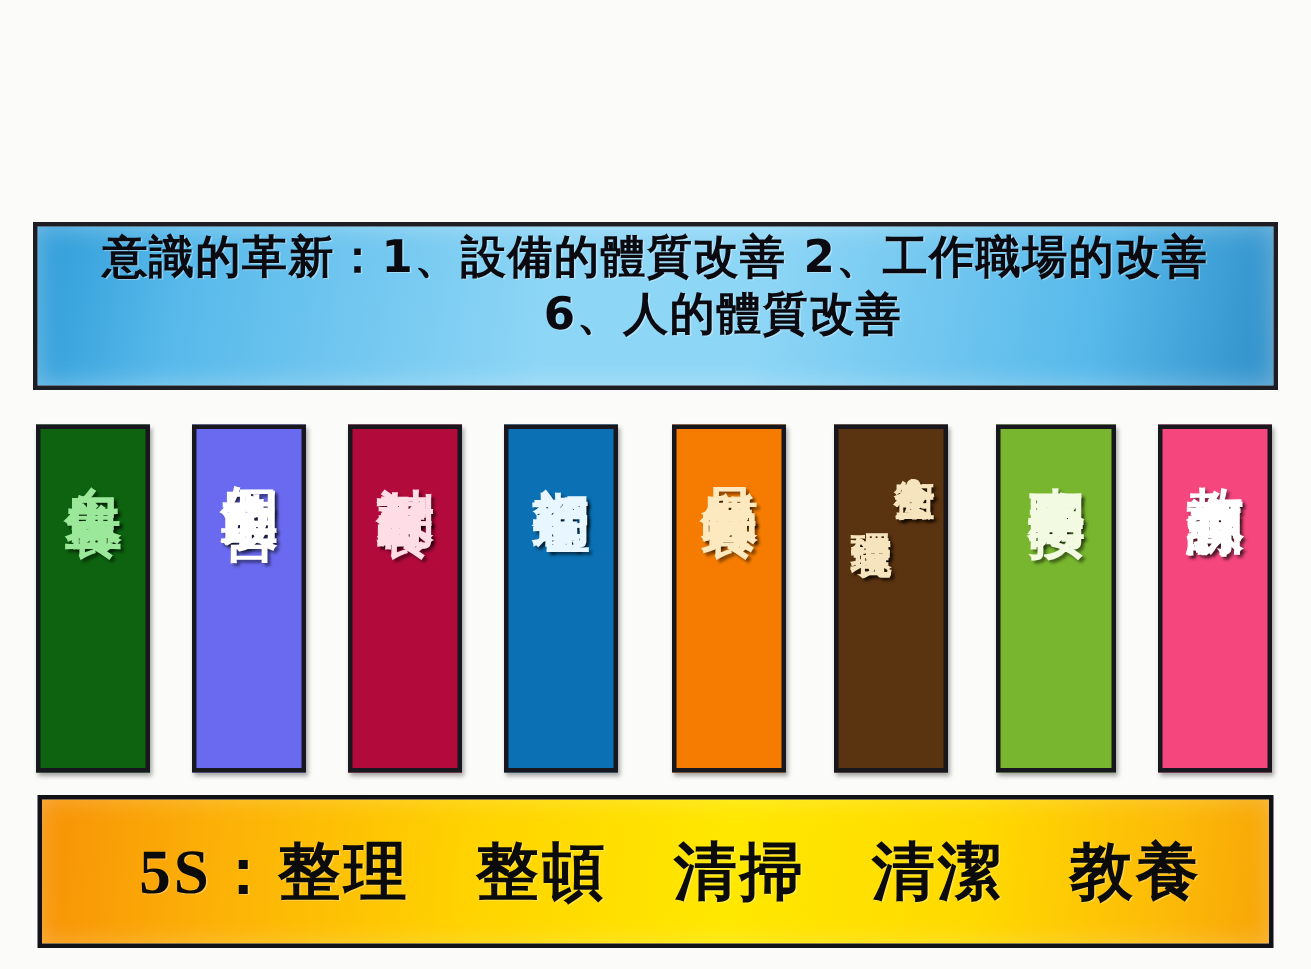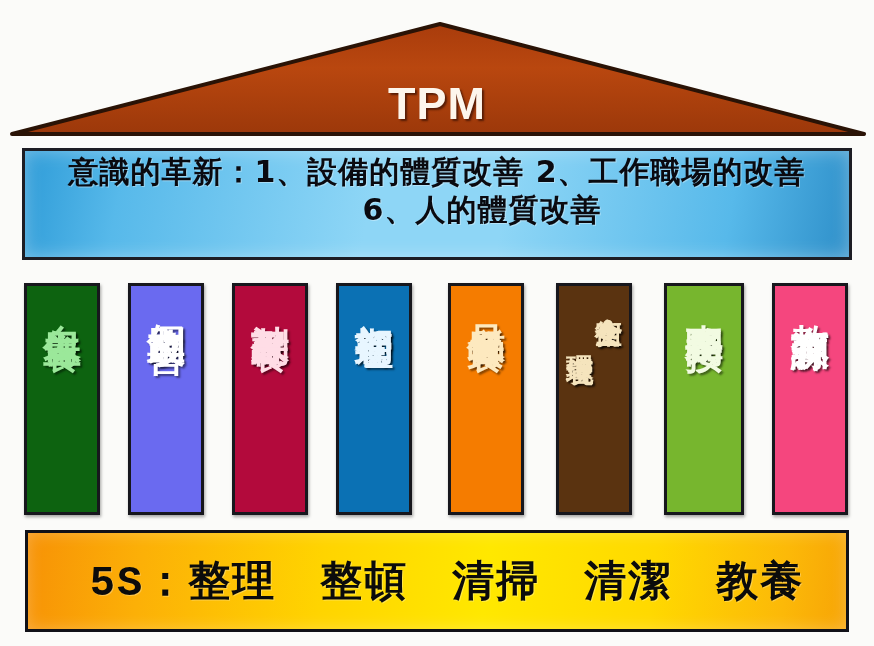--- a/index.html
+++ b/index.html
@@ -135,42 +135,29 @@
     justify-content: center;
     box-shadow: inset 0 0 16px rgba(255,255,255,.25);
   }
   .foundation-text {
     font-size: 42px;
     font-weight: 700;
     color: #0b0b0b;
     letter-spacing: 2px;
     white-space: nowrap;
     text-shadow: 1px 1px 0 rgba(255,255,255,.28);
-    font-family: Liberation Mono, monospace;
+    font-family: Liberation Serif, serif;
     margin-left: 20px;
   }
 </style>
 </head>
 <body>
 
 <div id="stage">
 
-  <div class="roof-wrap">
-    <svg class="roof-svg" viewBox="0 0 862 118" preserveAspectRatio="none">
-      <defs>
-        <linearGradient id="roofGrad" x1="0" y1="0" x2="0" y2="1">
-          <stop offset="0%" stop-color="#a93c0c"></stop>
-          <stop offset="40%" stop-color="#b9470f"></stop>
-          <stop offset="100%" stop-color="#9c380a"></stop>
-        </linearGradient>
-      </defs>
-      <polygon points="434,4 858,114 6,114" fill="url(#roofGrad)" stroke="#2a1306" stroke-width="4" stroke-linejoin="round"></polygon>
-    </svg>
-    <div class="roof-title">TPM</div>
-  </div>
 
   <div class="banner">
     <div class="banner-line l1">意識的革新：1、設備的體質改善  2、工作職場的改善</div>
     <div class="banner-line l2">6、人的體質改善</div>
   </div>
 
   <div class="pillars">
 
     <div class="pillar" style="left: 24px; background: rgb(13, 99, 16);">
       <div class="pillar-text" style="color: rgb(155, 232, 154);">自主保養</div>

